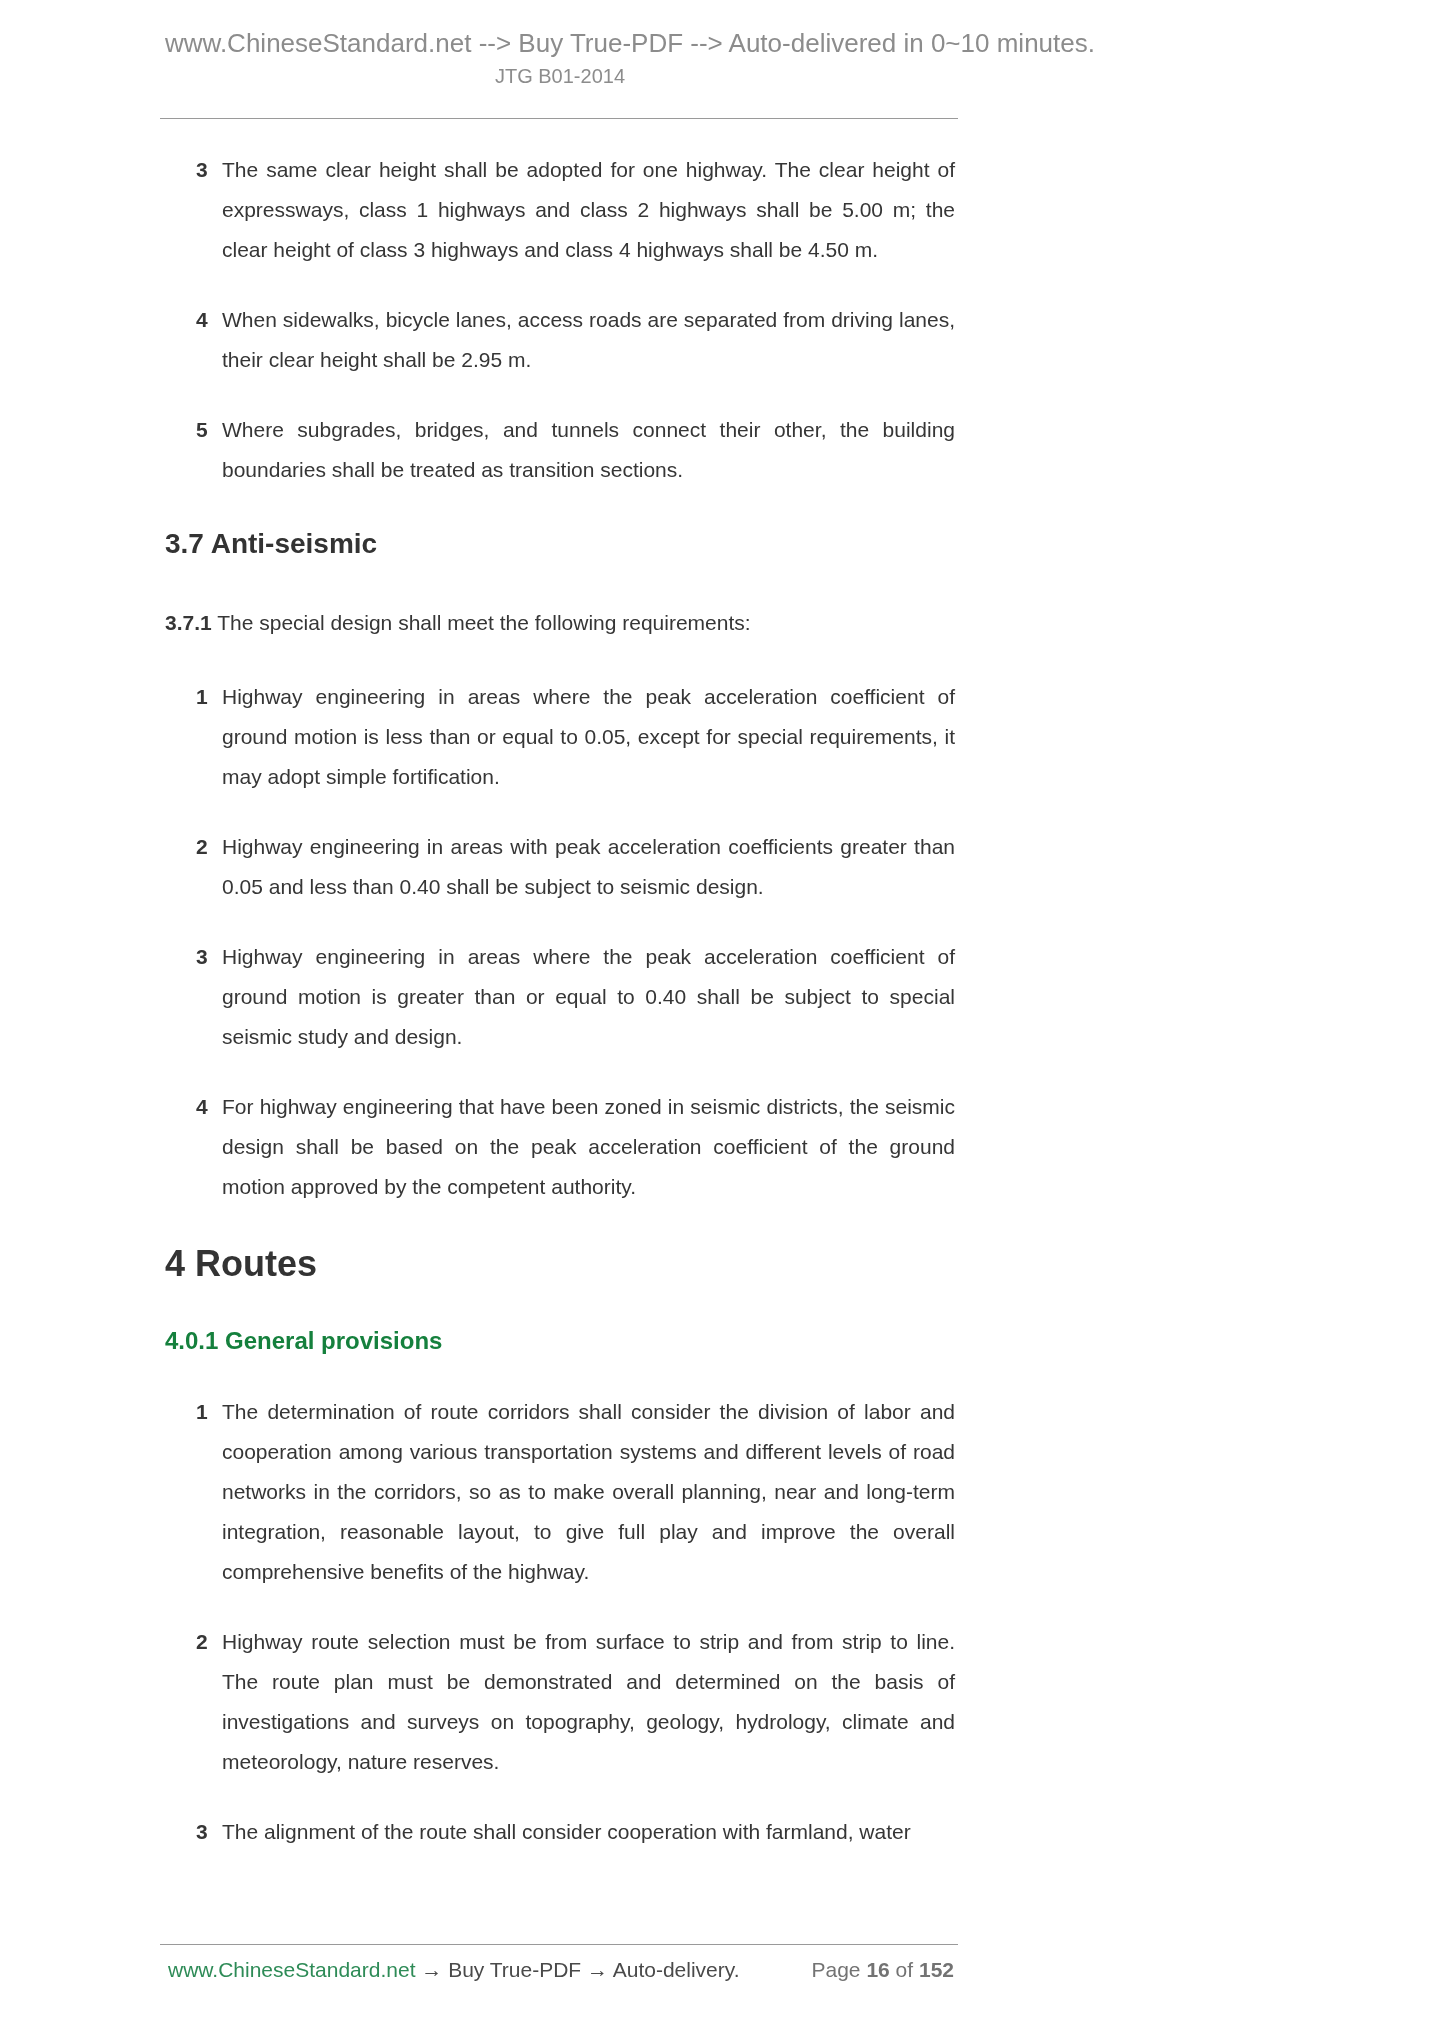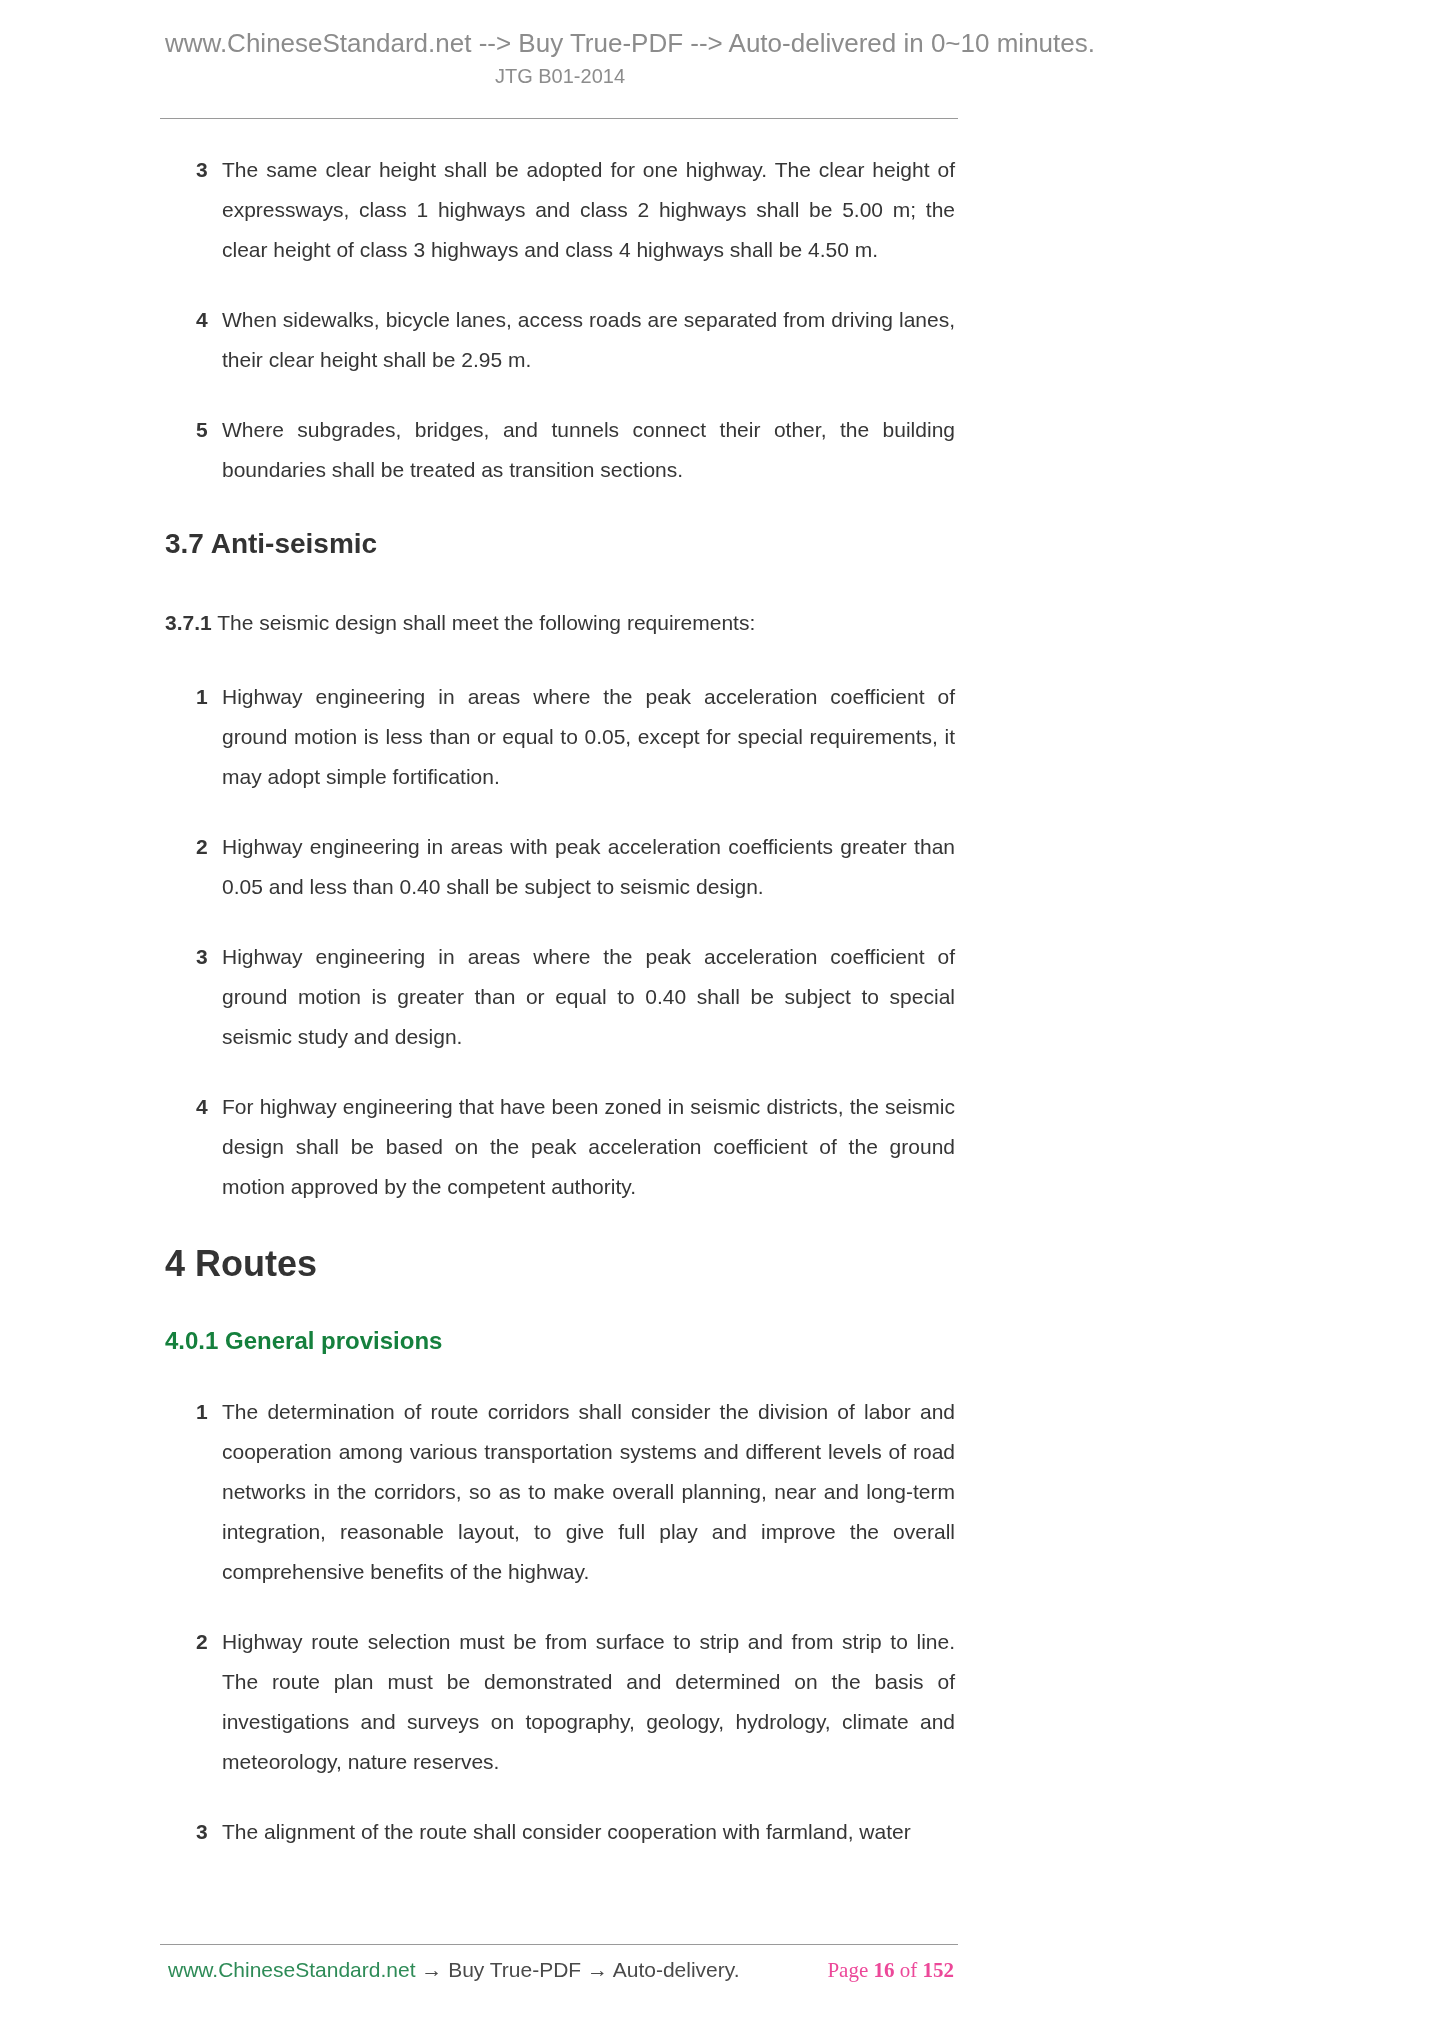--- a/index.html
+++ b/index.html
@@ -99,21 +99,21 @@
     left: 168px;
     width: 786px;
     font-size: 21px;
     display: flex;
     justify-content: space-between;
     align-items: baseline;
     color: #4a4a4a;
     gap: 24px;
   }
   .site { cursor: pointer; }
-  .pageinfo { color: #ec4899; font-family: Liberation Serif, serif; }
+  .pageinfo { color: #737373; }
   .pageinfo .b { font-weight: bold; }
 </style>
 </head>
 <body>
 
 <div class="page">
 
   <div class="header-wrap">
     <div class="banner">www.ChineseStandard.net --&gt; Buy True-PDF --&gt; Auto-delivered in 0~10 minutes.</div>
     <div class="doc-code">JTG B01-2014</div>
@@ -123,21 +123,21 @@
   <div class="content">
 
     <p class="item"><span class="num">3</span><span>The same clear height shall be adopted for one highway. The clear height of expressways, class 1 highways and class 2 highways shall be 5.00 m; the clear height of class 3 highways and class 4 highways shall be 4.50 m.</span></p>
 
     <p class="item"><span class="num">4</span><span>When sidewalks, bicycle lanes, access roads are separated from driving lanes, their clear height shall be 2.95 m.</span></p>
 
     <p class="item"><span class="num">5</span><span>Where subgrades, bridges, and tunnels connect their other, the building boundaries shall be treated as transition sections.</span></p>
 
     <div class="h2">3.7 Anti-seismic</div>
 
-    <p class="numpara"><span class="num">3.7.1</span> <span>The seismic design shall meet the following requirements:</span></p>
+    <p class="numpara"><span class="num">3.7.1</span> <span>The special design shall meet the following requirements:</span></p>
 
     <p class="item"><span class="num">1</span><span>Highway engineering in areas where the peak acceleration coefficient of ground motion is less than or equal to 0.05, except for special requirements, it may adopt simple fortification.</span></p>
 
     <p class="item"><span class="num">2</span><span>Highway engineering in areas with peak acceleration coefficients greater than 0.05 and less than 0.40 shall be subject to seismic design.</span></p>
 
     <p class="item"><span class="num">3</span><span>Highway engineering in areas where the peak acceleration coefficient of ground motion is greater than or equal to 0.40 shall be subject to special seismic study and design.</span></p>
 
     <p class="item"><span class="num">4</span><span>For highway engineering that have been zoned in seismic districts, the seismic design shall be based on the peak acceleration coefficient of the ground motion approved by the competent authority.</span></p>
 
     <div class="h1">4 Routes</div>

